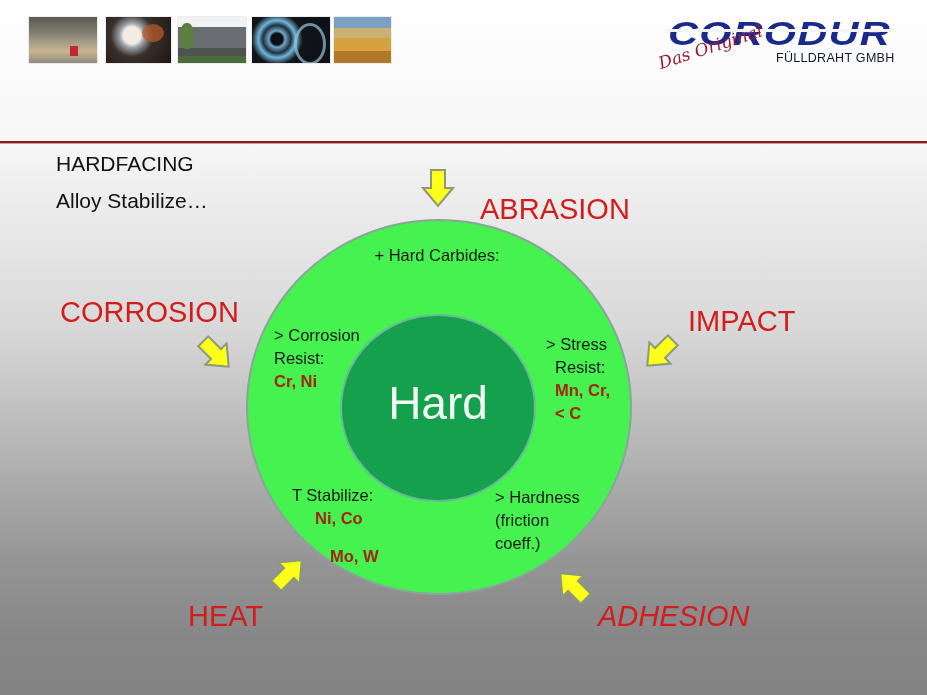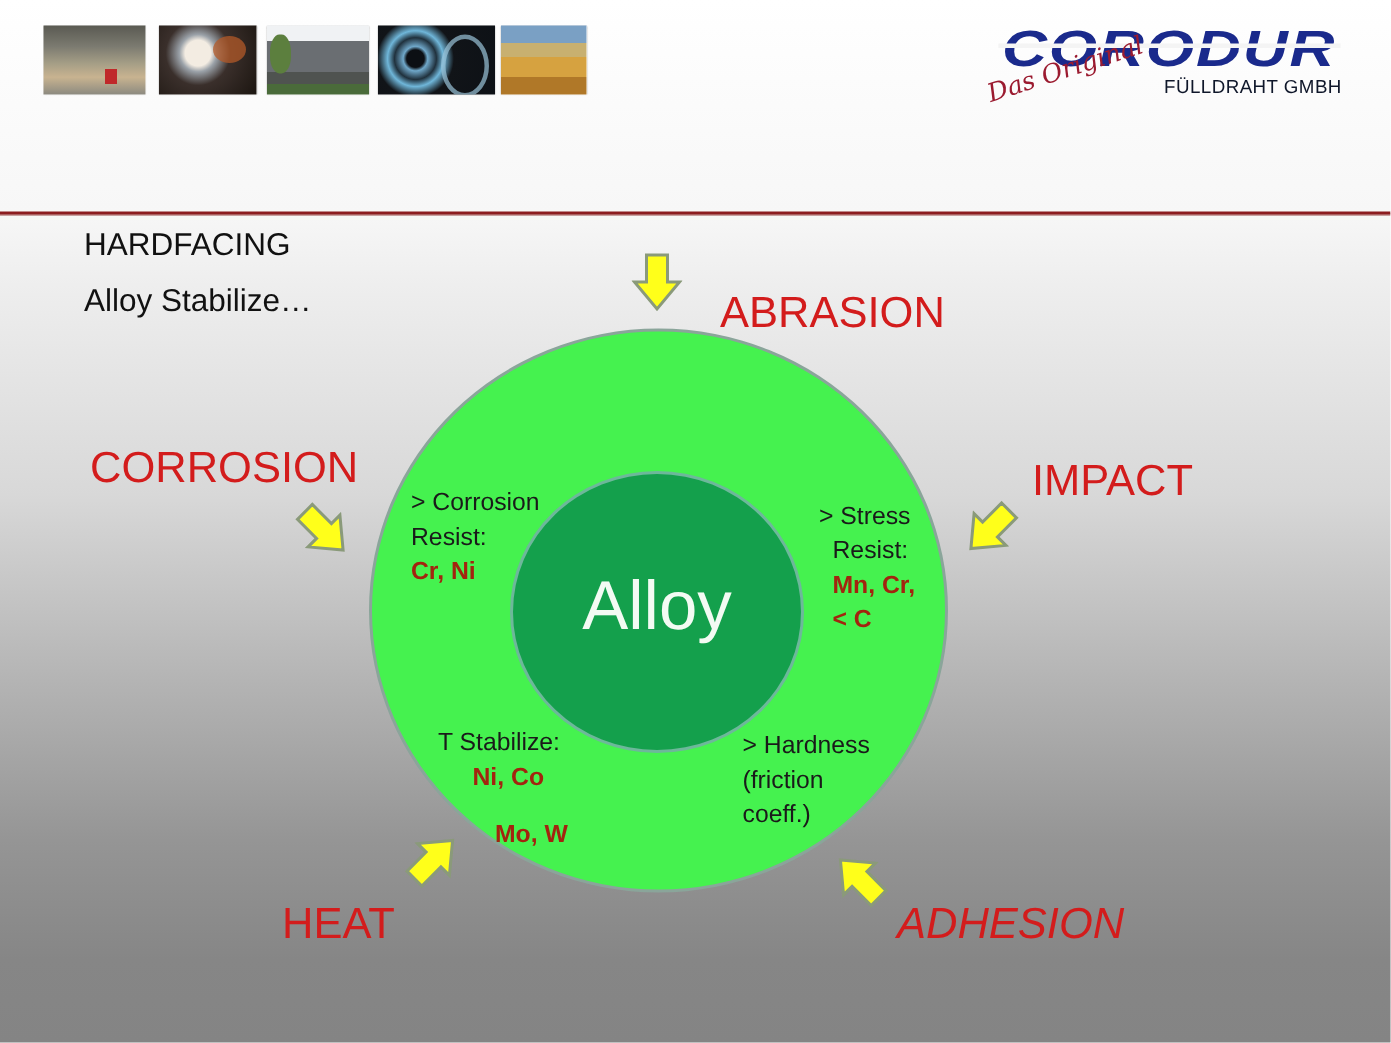--- a/index.html
+++ b/index.html
@@ -60,23 +60,24 @@
 <div class="logo-sub">FÜLLDRAHT GMBH</div>
 <div class="logo-tag">Das Original</div>
 
 <div class="header-rule"></div>
 
 <div class="title-line" style="top:152px;">HARDFACING</div>
 <div class="title-line" style="top:189px;">Alloy Stabilize…</div>
 
 <div class="outer-ring"></div>
 <div class="inner-core"></div>
-<div class="base-label">Alloy</div>
+<div class="base-label">Hard</div>
 
 <div class="ring-text" style="left:372px; top:244px; text-align:center; width:130px;">
+  <div>+ Hard Carbides:</div>
 </div>
 
 <div class="ring-text" style="left:274px; top:324px;">
   <div>&gt; Corrosion</div>
   <div>Resist:</div>
   <div class="elem">Cr, Ni</div>
 </div>
 
 <div class="ring-text" style="left:546px; top:333px;">
   <div>&gt; Stress</div>

